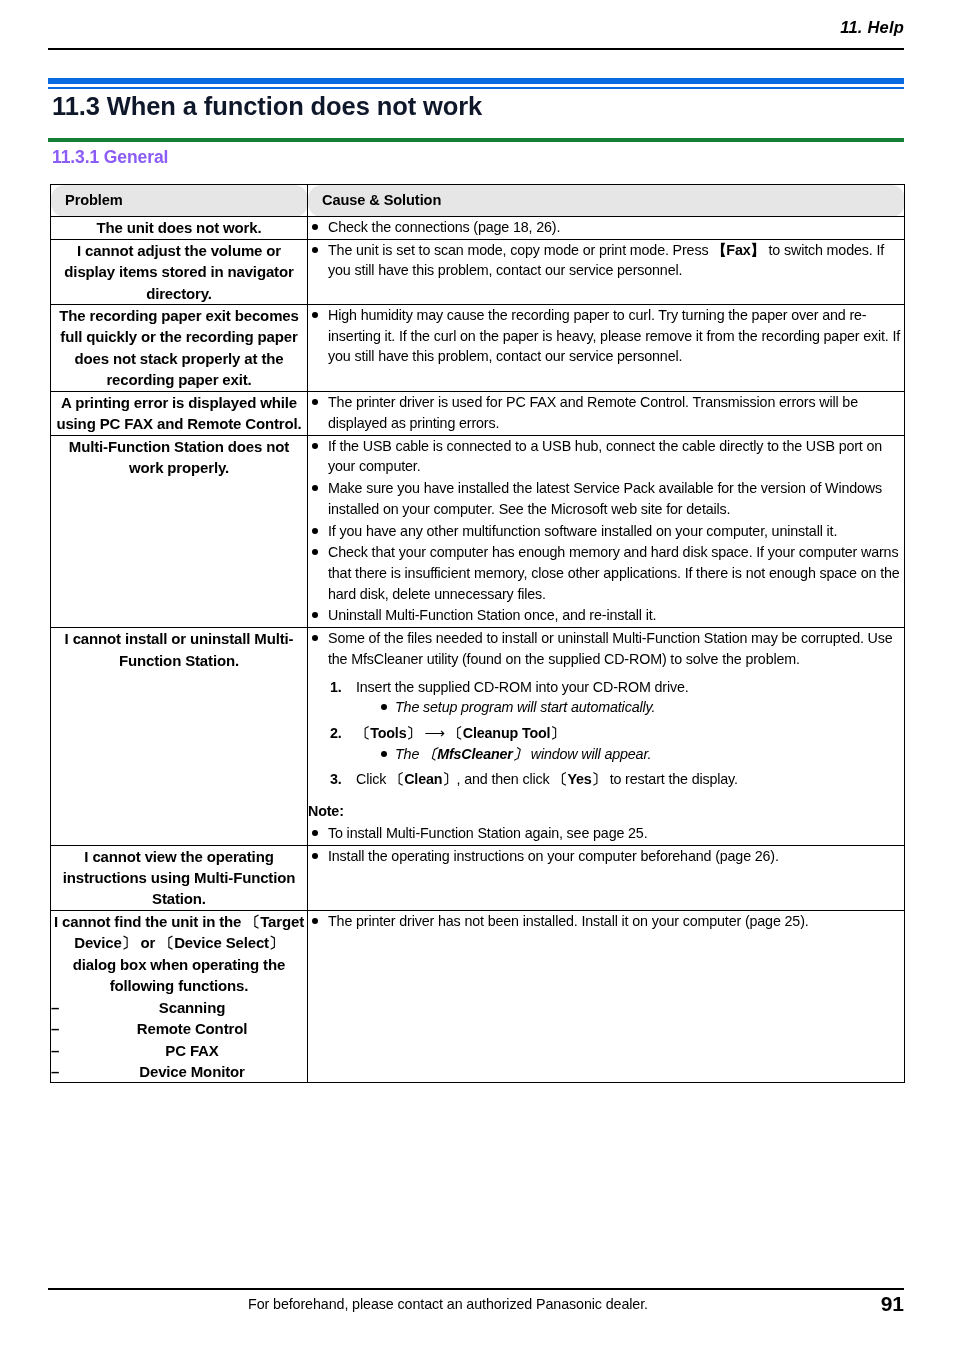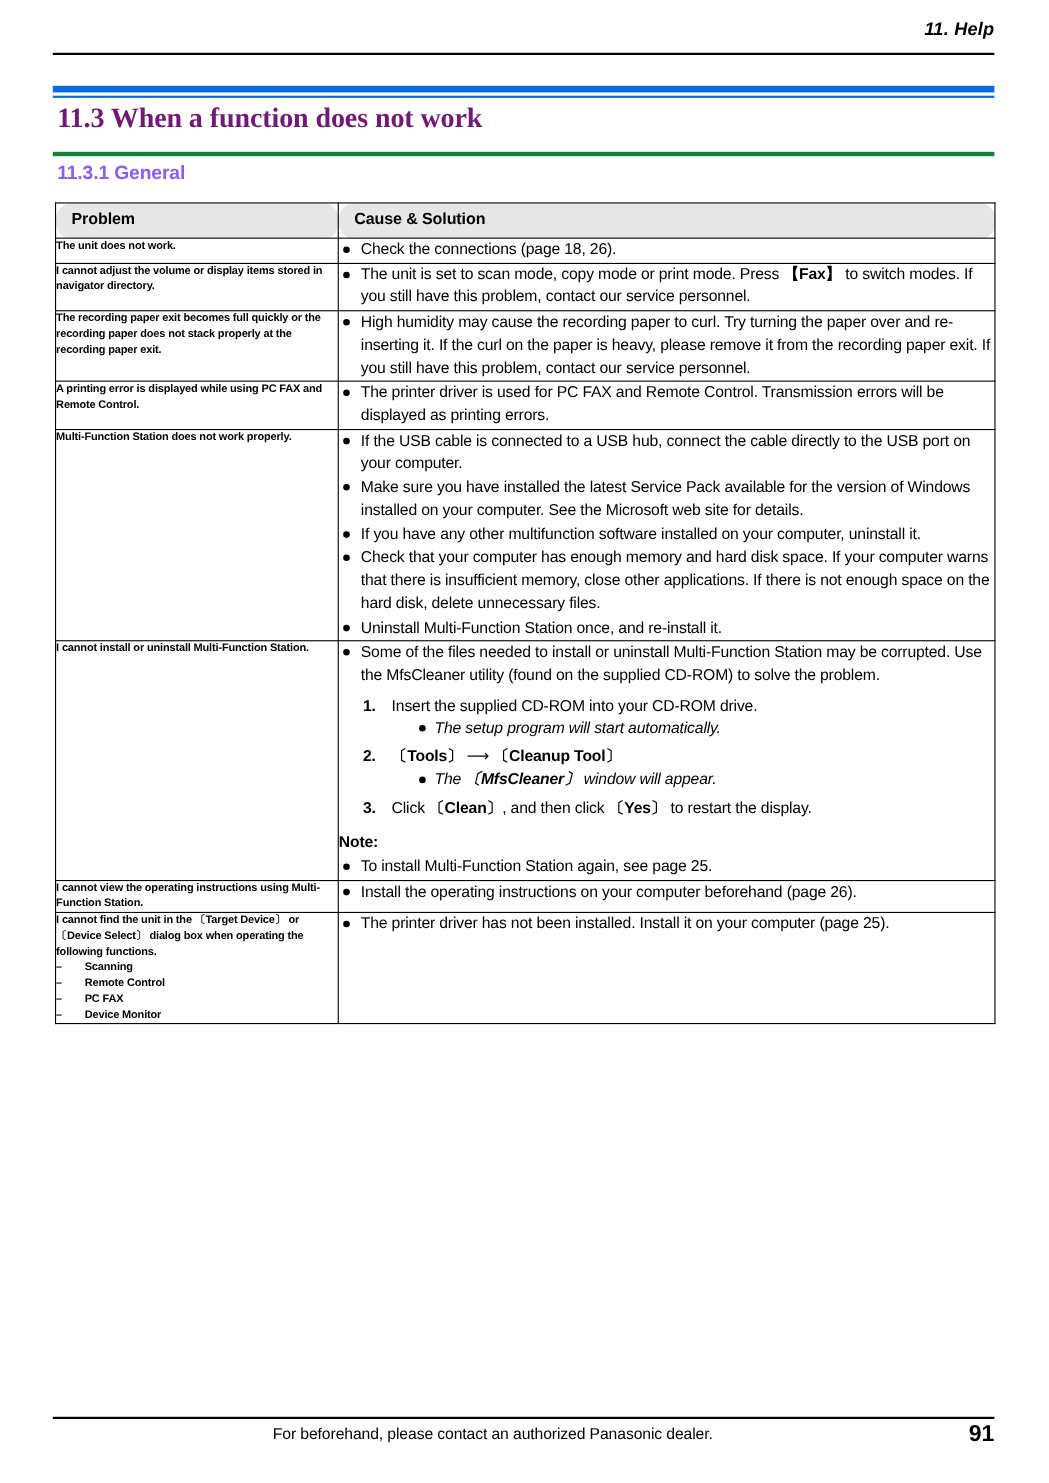--- a/index.html
+++ b/index.html
@@ -62,24 +62,23 @@
     width: 856px;
     height: 1.8px;
     background: #0a6ae1;
   }
   .sec-title {
     position: absolute;
     left: 52px;
     top: 92px;
     font-size: 25.5px;
     font-weight: bold;
-    color: #701a75;
+    color: #0f172a;
     letter-spacing: -0.1px;
     white-space: nowrap;
-    font-family: Liberation Serif, serif;
   }
 
   
   .sub-bar {
     position: absolute;
     left: 48px;
     top: 138px;
     width: 856px;
     height: 4.4px;
     background: #148036;
@@ -117,24 +116,25 @@
     font-size: 14.6px;
     font-weight: bold;
     text-align: left;
     padding: 7px 0 8px 14px;
     letter-spacing: -0.1px;
     border-radius: 14px;
   }
 
   .cell-problem {
     padding: 9px 10px 10px 14px;
-    font-size: 10px;
+    font-size: 15px;
     font-weight: bold;
     line-height: 1.43;
     letter-spacing: -0.15px;
+    text-align: center;
   }
   .cell-cause {
     padding: 9px 10px 10px 12px;
     font-size: 14.3px;
     line-height: 1.45;
     letter-spacing: -0.15px;
   }
 
   
   ul.blist {

